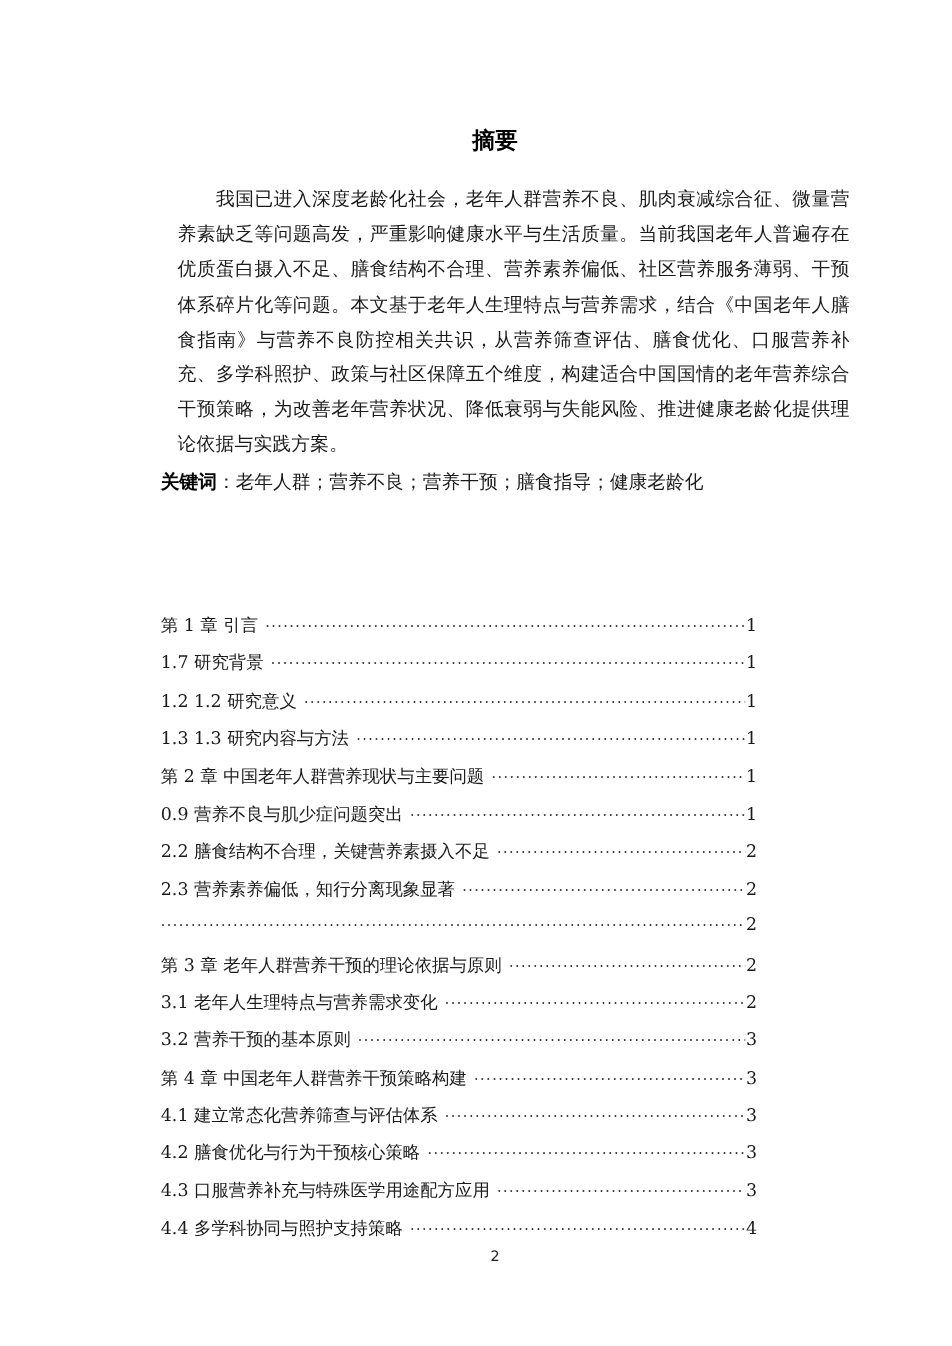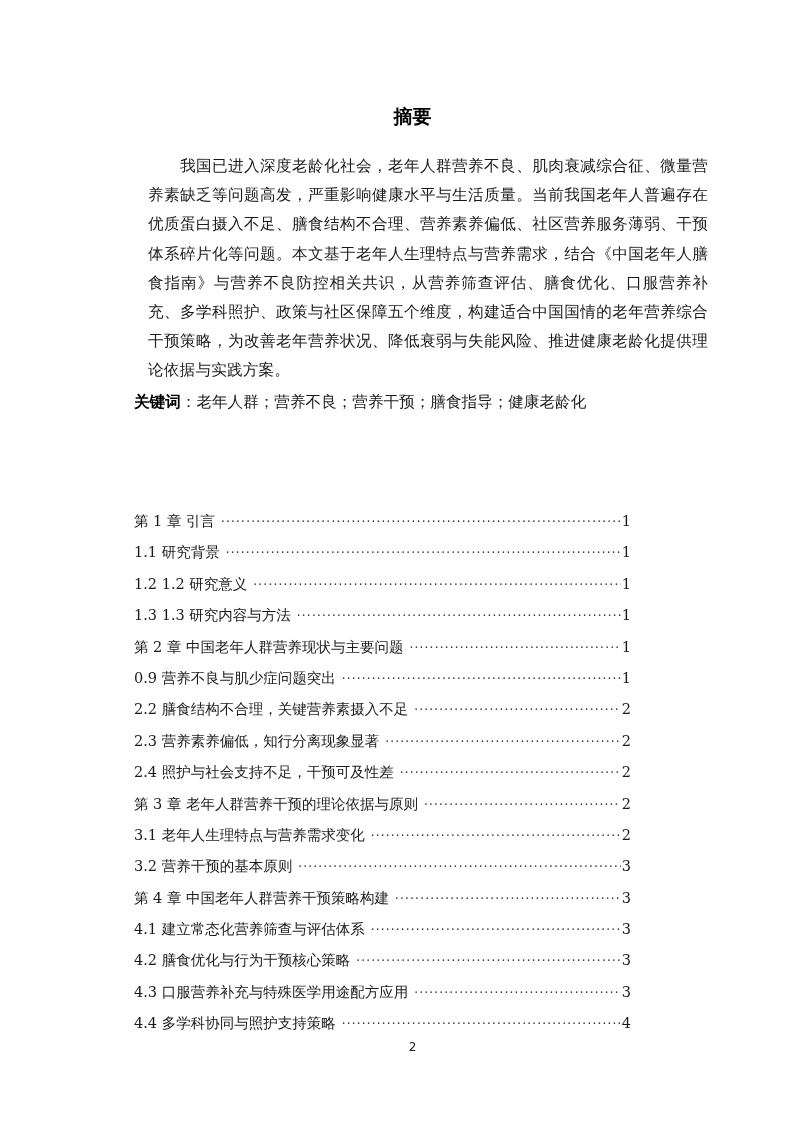--- a/index.html
+++ b/index.html
@@ -37,21 +37,21 @@
   </div>
 
 
   <div class="toc">
     <div class="toc-row">
         <span class="toc-title">第 1 章 引言</span>
         <span class="toc-leader"></span>
         <span class="toc-page">1</span>
       </div>
     <div class="toc-row">
-        <span class="toc-title">1.1 研究背景</span>
+        <span class="toc-title">1.7 研究背景</span>
         <span class="toc-leader"></span>
         <span class="toc-page">1</span>
       </div>
     <div class="toc-row">
         <span class="toc-title">1.2 1.2 研究意义</span>
         <span class="toc-leader"></span>
         <span class="toc-page">1</span>
       </div>
     <div class="toc-row">
         <span class="toc-title">1.3 1.3 研究内容与方法</span>
@@ -72,21 +72,20 @@
         <span class="toc-title">2.2 膳食结构不合理，关键营养素摄入不足</span>
         <span class="toc-leader"></span>
         <span class="toc-page">2</span>
       </div>
     <div class="toc-row">
         <span class="toc-title">2.3 营养素养偏低，知行分离现象显著</span>
         <span class="toc-leader"></span>
         <span class="toc-page">2</span>
       </div>
     <div class="toc-row">
-        <span class="toc-title">2.4 照护与社会支持不足，干预可及性差</span>
         <span class="toc-leader"></span>
         <span class="toc-page">2</span>
       </div>
     <div class="toc-row">
         <span class="toc-title">第 3 章 老年人群营养干预的理论依据与原则</span>
         <span class="toc-leader"></span>
         <span class="toc-page">2</span>
       </div>
     <div class="toc-row">
         <span class="toc-title">3.1 老年人生理特点与营养需求变化</span>

